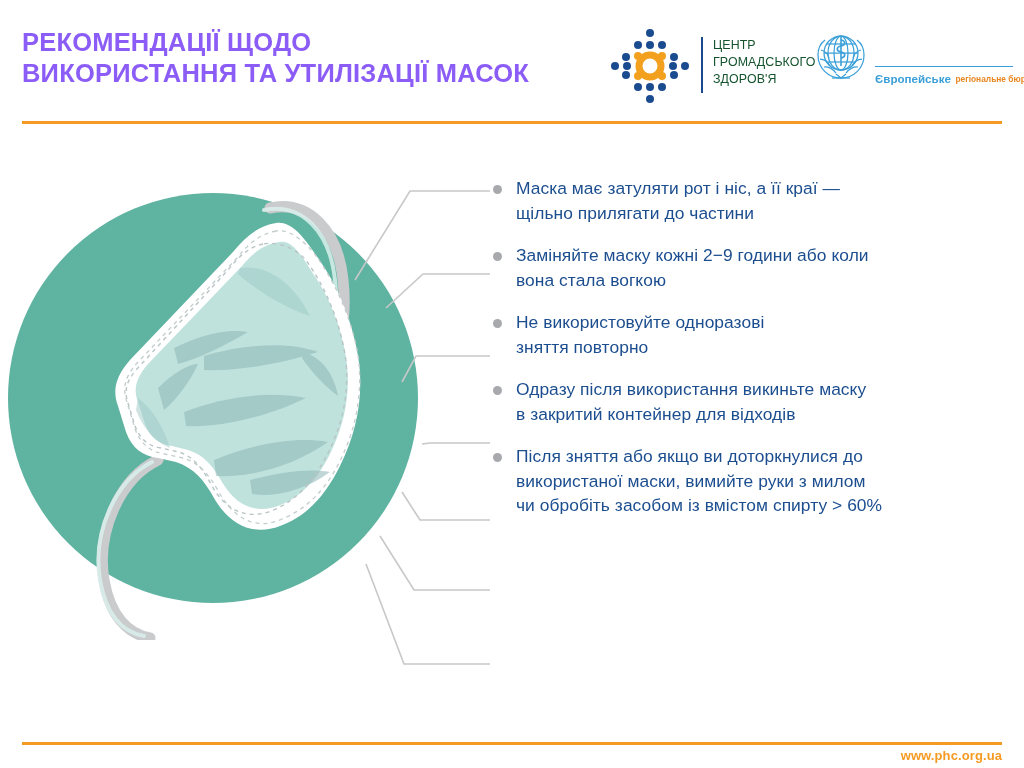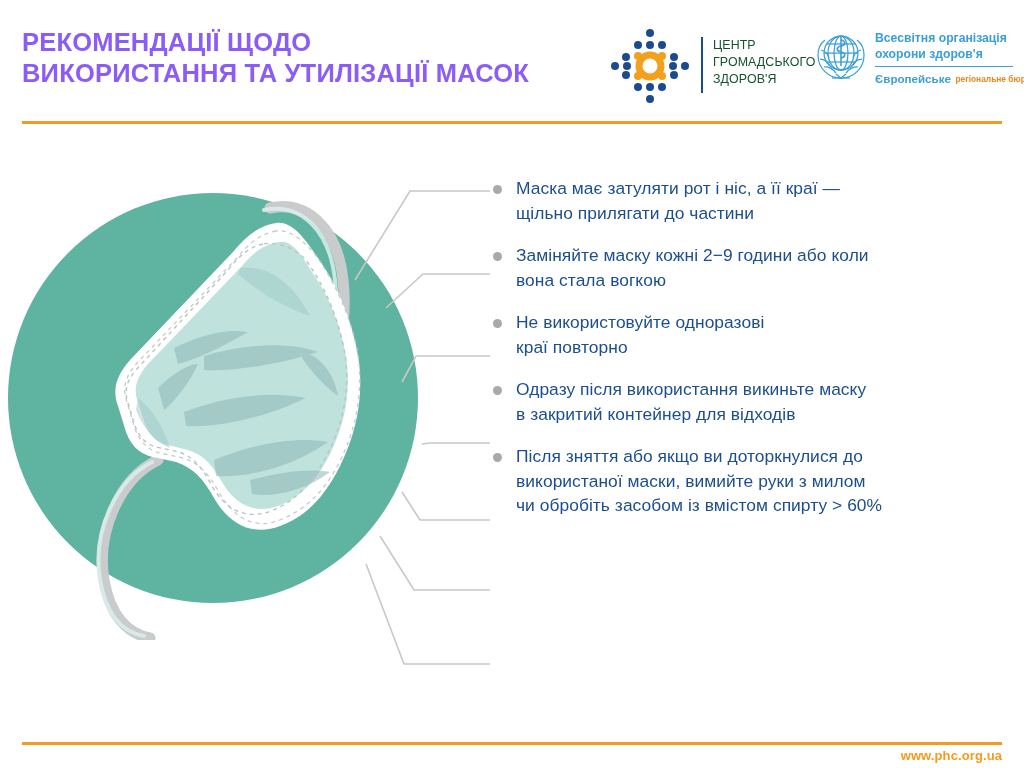--- a/index.html
+++ b/index.html
@@ -267,22 +267,20 @@
 
           <path d="M20 50 H38"></path>
           <path d="M24 46 L29 50 L34 46"></path>
         </g>
         <g stroke="#3a9fd8" fill="none" stroke-width="1.6">
 
           <path d="M29 8 V38"></path>
           <path d="M29 12 c5 1 5 5 0 6 c-5 1 -5 5 0 6 c5 1 5 5 0 6"></path>
         </g>
       </svg>
-      <div class="who-text">Всесвітня організація
-охорони здоров'я</div>
       <div class="who-rule"></div>
       <div class="who-sub">
         <span class="eu">Європейське</span>
         <span class="ro">регіональне бюро</span>
       </div>
     </div>
 
     <div class="header-divider"></div>
   </div>
 
@@ -396,21 +394,21 @@
 
     <div class="bullet-item">
       <span class="bullet-dot"></span>
       <div class="bullet-text">Заміняйте маску кожні 2−9 години або коли
 вона стала вогкою</div>
     </div>
 
     <div class="bullet-item">
       <span class="bullet-dot"></span>
       <div class="bullet-text">Не використовуйте одноразові
-краї повторно</div>
+зняття повторно</div>
     </div>
 
 
     <div class="bullet-item">
       <span class="bullet-dot"></span>
       <div class="bullet-text">Одразу після використання викиньте маску
 в закритий контейнер для відходів</div>
     </div>
 
     <div class="bullet-item">

